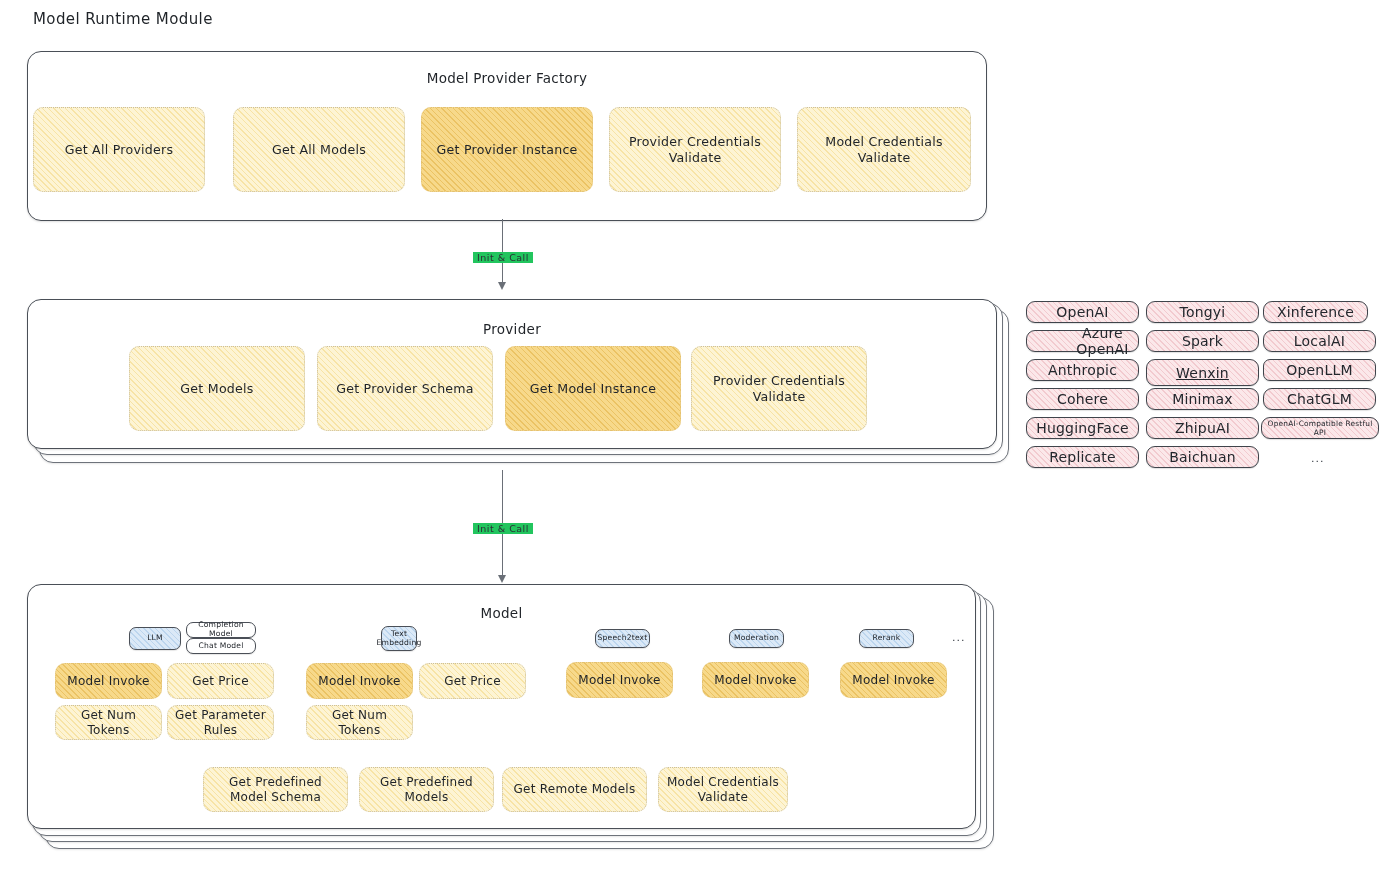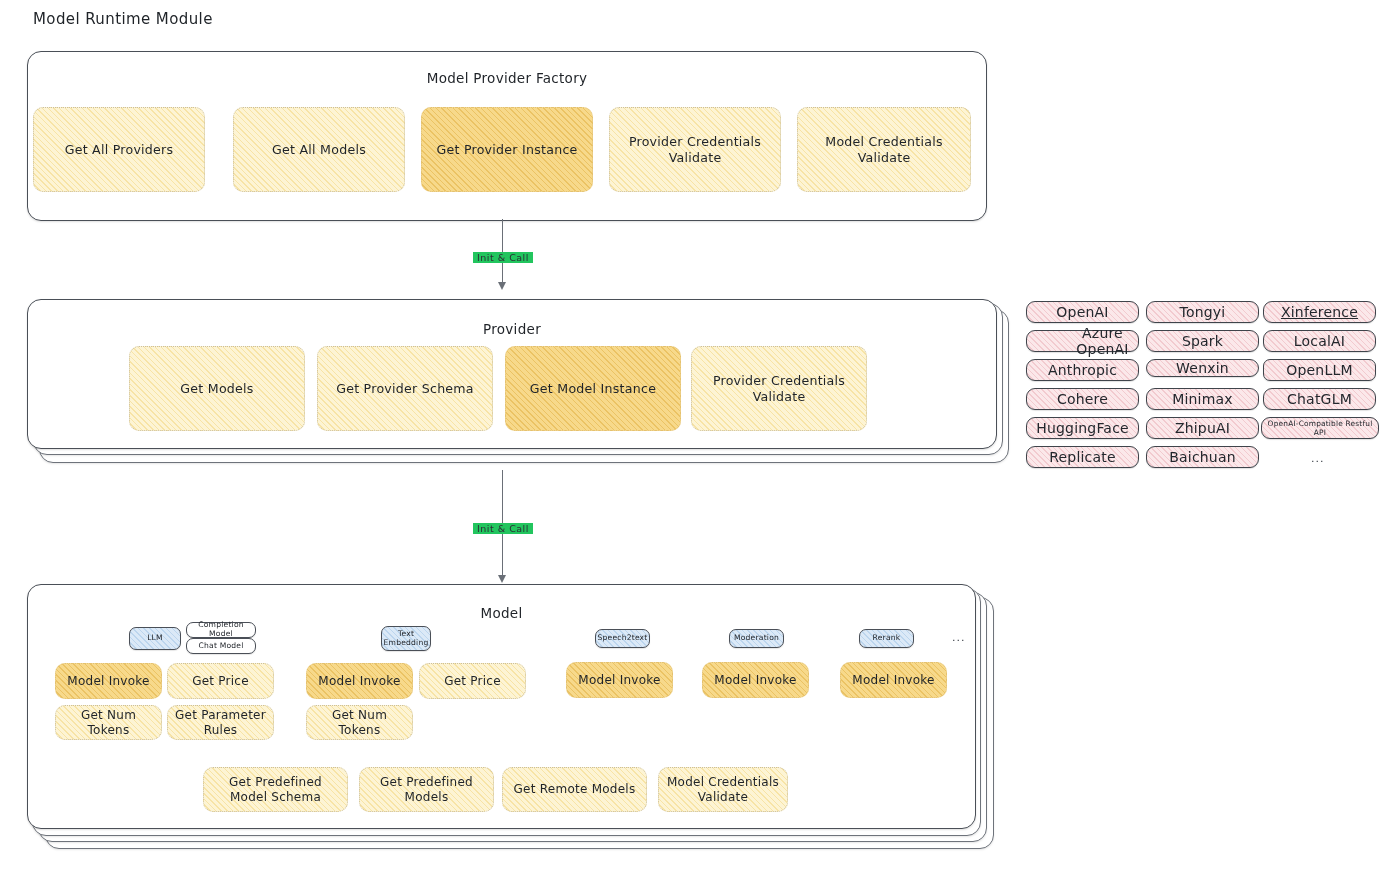--- a/index.html
+++ b/index.html
@@ -134,26 +134,26 @@
 
   <div class="tag" style="left:1026px;top:301px;width:113px;height:22px;">OpenAI</div>
   <div class="tag" style="left:1026px;top:330px;width:113px;height:22px;padding-left:40px;">Azure OpenAI</div>
   <div class="tag" style="left:1026px;top:359px;width:113px;height:22px;">Anthropic</div>
   <div class="tag" style="left:1026px;top:388px;width:113px;height:22px;">Cohere</div>
   <div class="tag" style="left:1026px;top:417px;width:113px;height:22px;">HuggingFace</div>
   <div class="tag" style="left:1026px;top:446px;width:113px;height:22px;">Replicate</div>
 
   <div class="tag" style="left:1146px;top:301px;width:113px;height:22px;">Tongyi</div>
   <div class="tag" style="left:1146px;top:330px;width:113px;height:22px;">Spark</div>
-  <div class="tag" style="left:1146px;top:359px;width:113px;height:18px;">Wenxin</div>
+  <div class="tag" style="left:1146px;top:359px;width:113px;height:27px;text-decoration:underline;">Wenxin</div>
   <div class="tag" style="left:1146px;top:388px;width:113px;height:22px;">Minimax</div>
   <div class="tag" style="left:1146px;top:417px;width:113px;height:22px;">ZhipuAI</div>
   <div class="tag" style="left:1146px;top:446px;width:113px;height:22px;">Baichuan</div>
 
-  <div class="tag" style="left:1263px;top:301px;width:113px;height:22px;text-decoration:underline;">Xinference</div>
+  <div class="tag" style="left:1263px;top:301px;width:105px;height:22px;">Xinference</div>
   <div class="tag" style="left:1263px;top:330px;width:113px;height:22px;">LocalAI</div>
   <div class="tag" style="left:1263px;top:359px;width:113px;height:22px;border-radius:7px;">OpenLLM</div>
   <div class="tag" style="left:1263px;top:388px;width:113px;height:22px;">ChatGLM</div>
   <div class="tag" style="left:1261px;top:417px;width:118px;height:22px;font-size:7.4px;">OpenAI-Compatible Restful API</div>
   <div class="tag-ellipsis" style="left:1311px;top:452px;">...</div>
 
   <div class="arrow-line" style="left:502px;top:470px;height:110px;"></div>
   <div class="arrow-head" style="left:498px;top:575px;"></div>
   <div class="arrow-label" style="left:473px;top:523px;">Init &amp; Call</div>
 
@@ -166,21 +166,21 @@
 
   <div class="badge blue" style="left:129px;top:627px;width:52px;height:23px;">LLM</div>
   <div class="badge plain" style="left:186px;top:622px;width:70px;height:16px;">Completion Model</div>
   <div class="badge plain" style="left:186px;top:638px;width:70px;height:16px;">Chat Model</div>
 
   <div class="chip hl sm" style="left:55px;top:663px;width:107px;height:36px;">Model Invoke</div>
   <div class="chip sm" style="left:167px;top:663px;width:107px;height:36px;">Get Price</div>
   <div class="chip sm" style="left:55px;top:705px;width:107px;height:35px;">Get Num Tokens</div>
   <div class="chip sm" style="left:167px;top:705px;width:107px;height:35px;">Get Parameter Rules</div>
 
-  <div class="badge blue" style="left:381px;top:626px;width:50px;height:25px;">Text Embedding</div>
+  <div class="badge blue" style="left:381px;top:626px;width:36px;height:25px;">Text Embedding</div>
 
   <div class="chip hl sm" style="left:306px;top:663px;width:107px;height:36px;">Model Invoke</div>
   <div class="chip sm" style="left:419px;top:663px;width:107px;height:36px;">Get Price</div>
   <div class="chip sm" style="left:306px;top:705px;width:107px;height:35px;">Get Num Tokens</div>
 
   <div class="badge blue" style="left:595px;top:629px;width:55px;height:19px;">Speech2text</div>
   <div class="chip hl sm" style="left:566px;top:662px;width:107px;height:36px;">Model Invoke</div>
 
   <div class="badge blue" style="left:729px;top:629px;width:55px;height:19px;">Moderation</div>
   <div class="chip hl sm" style="left:702px;top:662px;width:107px;height:36px;">Model Invoke</div>

